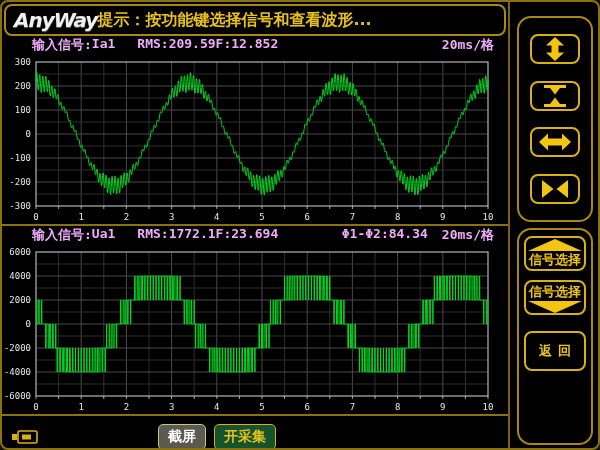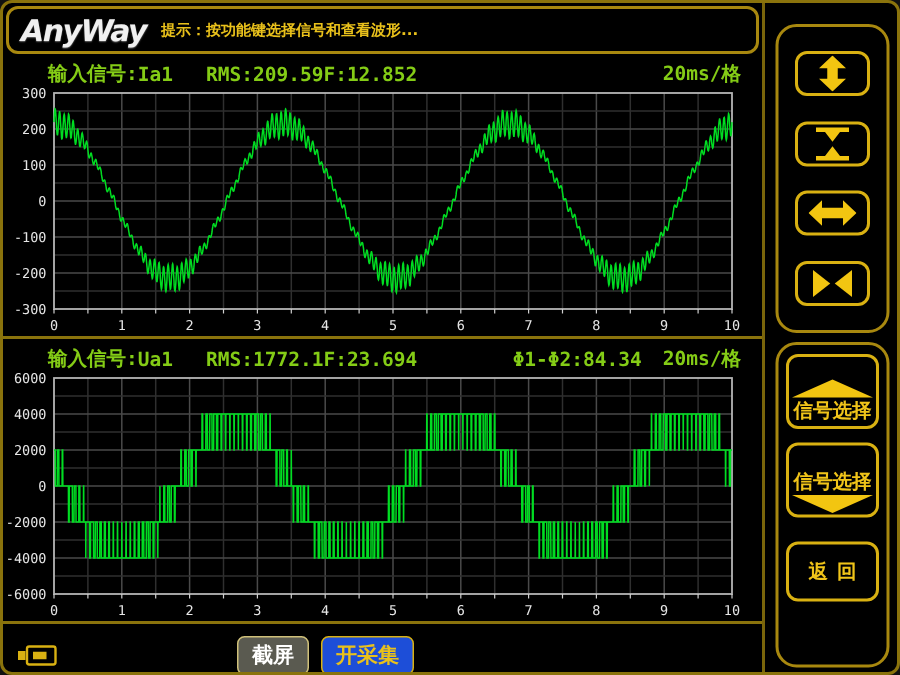--- a/index.html
+++ b/index.html
@@ -5,40 +5,40 @@
   html,body{margin:0;padding:0;background:#111;}
   *{box-sizing:border-box;}
   .screen{
     width:600px;height:450px;background:#000;position:relative;
     border:2px solid #8a730c;border-radius:8px;overflow:hidden;
     display:flex;font-family:"DejaVu Sans","Liberation Sans",sans-serif;
   }
   .main{width:506px;display:flex;flex-direction:column;}
   .titlebar{
     height:32px;margin:2px 2px 0 2px;border:2px solid #a8880f;border-radius:8px;
-    display:flex;align-items:center;padding:4px 8px;gap:10px;flex:none;
+    display:flex;align-items:center;padding:4px 8px;gap:0;flex:none;
   }
   .logo{font-style:italic;font-weight:bold;font-size:20px;color:#f0f0f0;
     text-shadow:0 1px 1px #666;letter-spacing:-1px;}
-  .hint{color:#e9c11b;font-weight:bold;font-size:10px;white-space:nowrap;overflow:hidden;}
+  .hint{color:#e9c11b;font-weight:bold;font-size:16px;white-space:nowrap;overflow:hidden;}
   .panel{flex:none;}
   .panel-header{
-    height:22px;display:flex;align-items:flex-end;padding:0 14px 0 30px;
-    color:#84cc16;font-weight:bold;font-size:13px;white-space:nowrap;
+    height:22px;display:flex;align-items:flex-start;padding:0 14px 0 30px;
+    color:#f0abfc;font-weight:bold;font-size:13px;white-space:nowrap;
     font-family:"DejaVu Sans Mono","DejaVu Sans",monospace;
   }
   .panel-header .gap{margin-left:22px;}
   .spacer{flex:1;}
   svg.plot{display:block;}
   .panel2{border-top:2px solid #8a730c;}
   .bottombar{
     flex:1;border-top:2px solid #8a730c;display:flex;align-items:center;padding:8px 8px;
   }
   .bbtn{
-    border:1px solid #d9b112;border-radius:5px;background:#1d4ed8;color:#e9c11b;
+    border:1px solid #d9b112;border-radius:5px;background:#14532d;color:#e9c11b;
     font-weight:bold;font-size:14px;padding:3px 9px;font-family:inherit;cursor:pointer;
   }
   .bbtn.screenshot{background:#5a5a50;color:#ffffff;border-color:#cfc07a;}
   .sidebar{flex:1;border-left:2px solid #7a650b;display:flex;flex-direction:column;}
   .group{border:2px solid #a8880f;border-radius:14px;background:#000;}
   .group.zoom{
     height:206px;margin:14px 5px 0 7px;display:flex;flex-direction:column;
     align-items:center;justify-content:space-evenly;
   }
   .zbtn{
@@ -47,21 +47,21 @@
   }
   .group.nav{
     flex:1;margin:6px 5px 3px 7px;display:flex;flex-direction:column;padding:6px 5px;
   }
   .sbtn{
     border:2px solid #d9b112;border-radius:8px;background:#000;color:#f0c419;
     font-weight:bold;font-size:13px;display:flex;flex-direction:column;
     align-items:center;justify-content:center;cursor:pointer;padding:1px 0;
     font-family:inherit;
   }
-  .sbtn.sig{height:50px;justify-content:flex-end;}
+  .sbtn.sig{height:35px;}
   .sbtn.sig2{margin-top:9px;}
   .sbtn.chan{height:40px;margin-top:19px;}
   .sbtn.back{height:40px;margin-top:16px;flex-direction:row;justify-content:space-between;padding:0 13px;}
   .tri-up{width:0;height:0;border-left:27px solid transparent;border-right:27px solid transparent;
     border-bottom:12px solid #f2c511;}
   .tri-down{width:0;height:0;border-left:27px solid transparent;border-right:27px solid transparent;
     border-top:12px solid #f2c511;}
   .icon-svg{display:block;}
 </style>
 </head>

